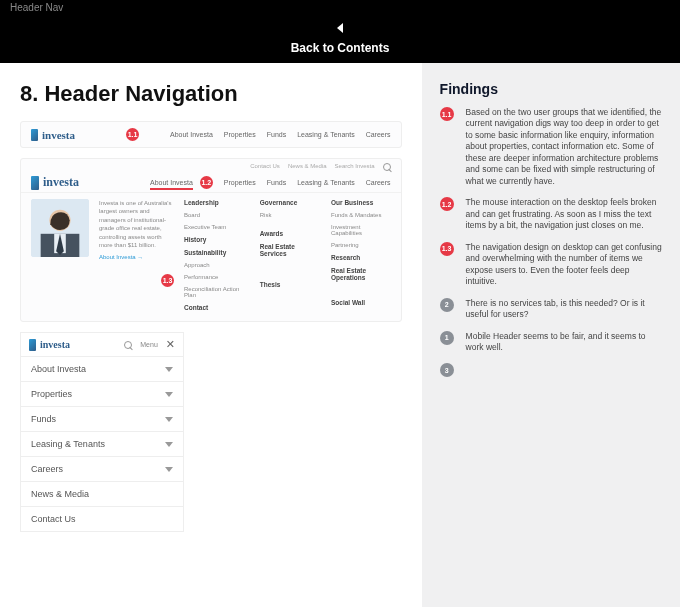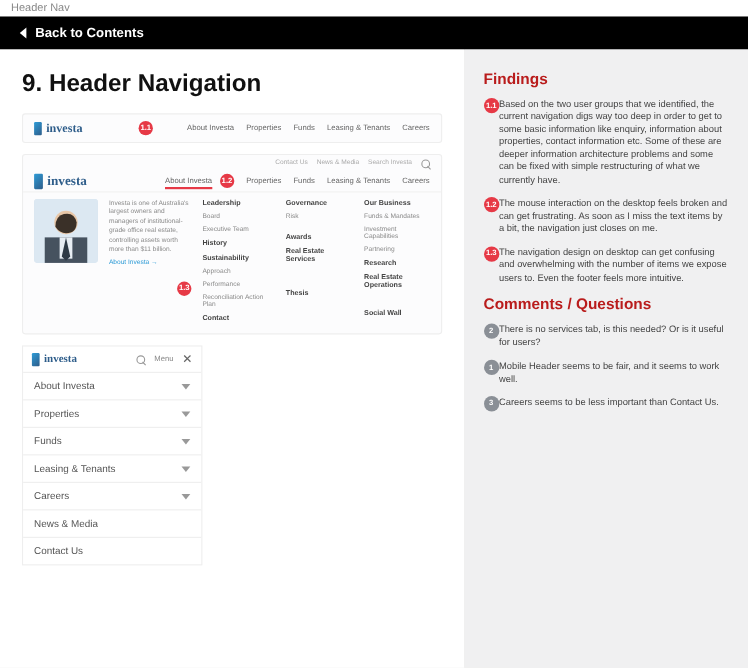--- a/index.html
+++ b/index.html
@@ -6,34 +6,35 @@
   body {
     font-family: -apple-system, BlinkMacSystemFont, "Segoe UI", Arial, sans-serif;
     background: #e8e8ea;
     width: 680px;
     height: 607px;
     overflow: hidden;
     font-size: 11px;
     color: #333;
   }
   .browser-tab {
-    background: #ffffff;
+    background: #000000;
     padding: 2px 10px;
     font-size: 10px;
     color: #888;
   }
   .back-bar {
     background: #000;
     color: #fff;
     padding: 8px 18px;
     display: flex;
     align-items: center;
     gap: 8px;
     font-weight: 600;
     font-size: 12px;
+    flex-direction: column;
   }
   .chev-left { display:inline-block; width:0; height:0; border-top:5px solid transparent; border-bottom:5px solid transparent; border-right:6px solid #fff; }
   .page {
     display: flex;
     align-items: stretch;
     height: calc(100% - 40px);
   }
   .left-col {
     width: 62%;
     background: #fff;
@@ -107,22 +108,22 @@
   }
   .close-x { font-size:11px; color:#666; }
   .mobile-item {
     display:flex; align-items:center; justify-content:space-between;
     padding:7px 10px;
     border-top:1px solid #eee;
     font-size:9px; color:#555;
   }
   .chev-down { display:inline-block; width:0;height:0; border-left:4px solid transparent; border-right:4px solid transparent; border-top:5px solid #999; }
   
-  .right-heading { font-size:14px; font-weight:800; color:#b91c1c; margin-bottom:10px; }
-  .finding { display:flex; gap:0; margin-bottom:10px; }
+  .right-heading { font-size:14px; font-weight:800; color:#0f172a; margin-bottom:10px; }
+  .finding { display:flex; gap:12px; margin-bottom:10px; }
   .finding .dot {
     width:14px; height:14px; border-radius:50%; flex-shrink:0;
     display:flex; align-items:center; justify-content:center;
     font-size:7px; font-weight:700; color:#fff;
   }
   .dot.red { background:#e63946; }
   .dot.grey { background:#8a8f96; }
   .finding-text { font-size:8.5px; line-height:1.35; color:#444; }
   .search-ico { width:8px; height:8px; border:1px solid #999; border-radius:50%; position:relative; display:inline-block; }
   .search-ico::after { content:""; position:absolute; width:4px; height:1px; background:#999; bottom:-1px; right:-2px; transform:rotate(45deg); }
@@ -135,21 +136,21 @@
 
 <div class="browser-tab">Header Nav</div>
 
 <div class="back-bar">
   <span class="chev-left"></span>
   <span>Back to Contents</span>
 </div>
 
 <div class="page">
   <div class="left-col">
-    <h1 class="section-title">9. Header Navigation</h1>
+    <h1 class="section-title">8. Header Navigation</h1>
 
     <div class="panel panel-wrap">
       <div class="panel-header">
         <div class="brand">
           <span class="brand-mark"></span>
           <span>investa</span>
         </div>
         <span class="tag-dot" style="margin-left:20px;">1.1</span>
         <div class="nav-row">
           <span>About Investa</span>
@@ -287,32 +288,30 @@
         <div class="finding">
           <span class="dot red">1.1</span>
           <div class="finding-text">Based on the two user groups that we identified, the current navigation digs way too deep in order to get to some basic information like enquiry, information about properties, contact information etc. Some of these are deeper information architecture problems and some can be fixed with simple restructuring of what we currently have.</div>
         </div>
         <div class="finding">
           <span class="dot red">1.2</span>
           <div class="finding-text">The mouse interaction on the desktop feels broken and can get frustrating. As soon as I miss the text items by a bit, the navigation just closes on me.</div>
         </div>
         <div class="finding">
           <span class="dot red">1.3</span>
-          <div class="finding-text">The navigation design on desktop can get confusing and overwhelming with the number of items we expose users to. Even the footer feels more intuitive.</div>
-        </div>
-      </div>
-    <div class="right-heading" style="margin-top:6px;">Comments / Questions</div>
+          <div class="finding-text">The navigation design on desktop can get confusing and overwhelming with the number of items we expose users to. Even the footer feels deep intuitive.</div>
+        </div>
+      </div>
     <div id="comments-list">
         <div class="finding">
           <span class="dot grey">2</span>
           <div class="finding-text">There is no services tab, is this needed? Or is it useful for users?</div>
         </div>
         <div class="finding">
           <span class="dot grey">1</span>
           <div class="finding-text">Mobile Header seems to be fair, and it seems to work well.</div>
         </div>
         <div class="finding">
           <span class="dot grey">3</span>
-          <div class="finding-text">Careers seems to be less important than Contact Us.</div>
         </div>
       </div>
   </div>
 </div>
 
 </body></html>

